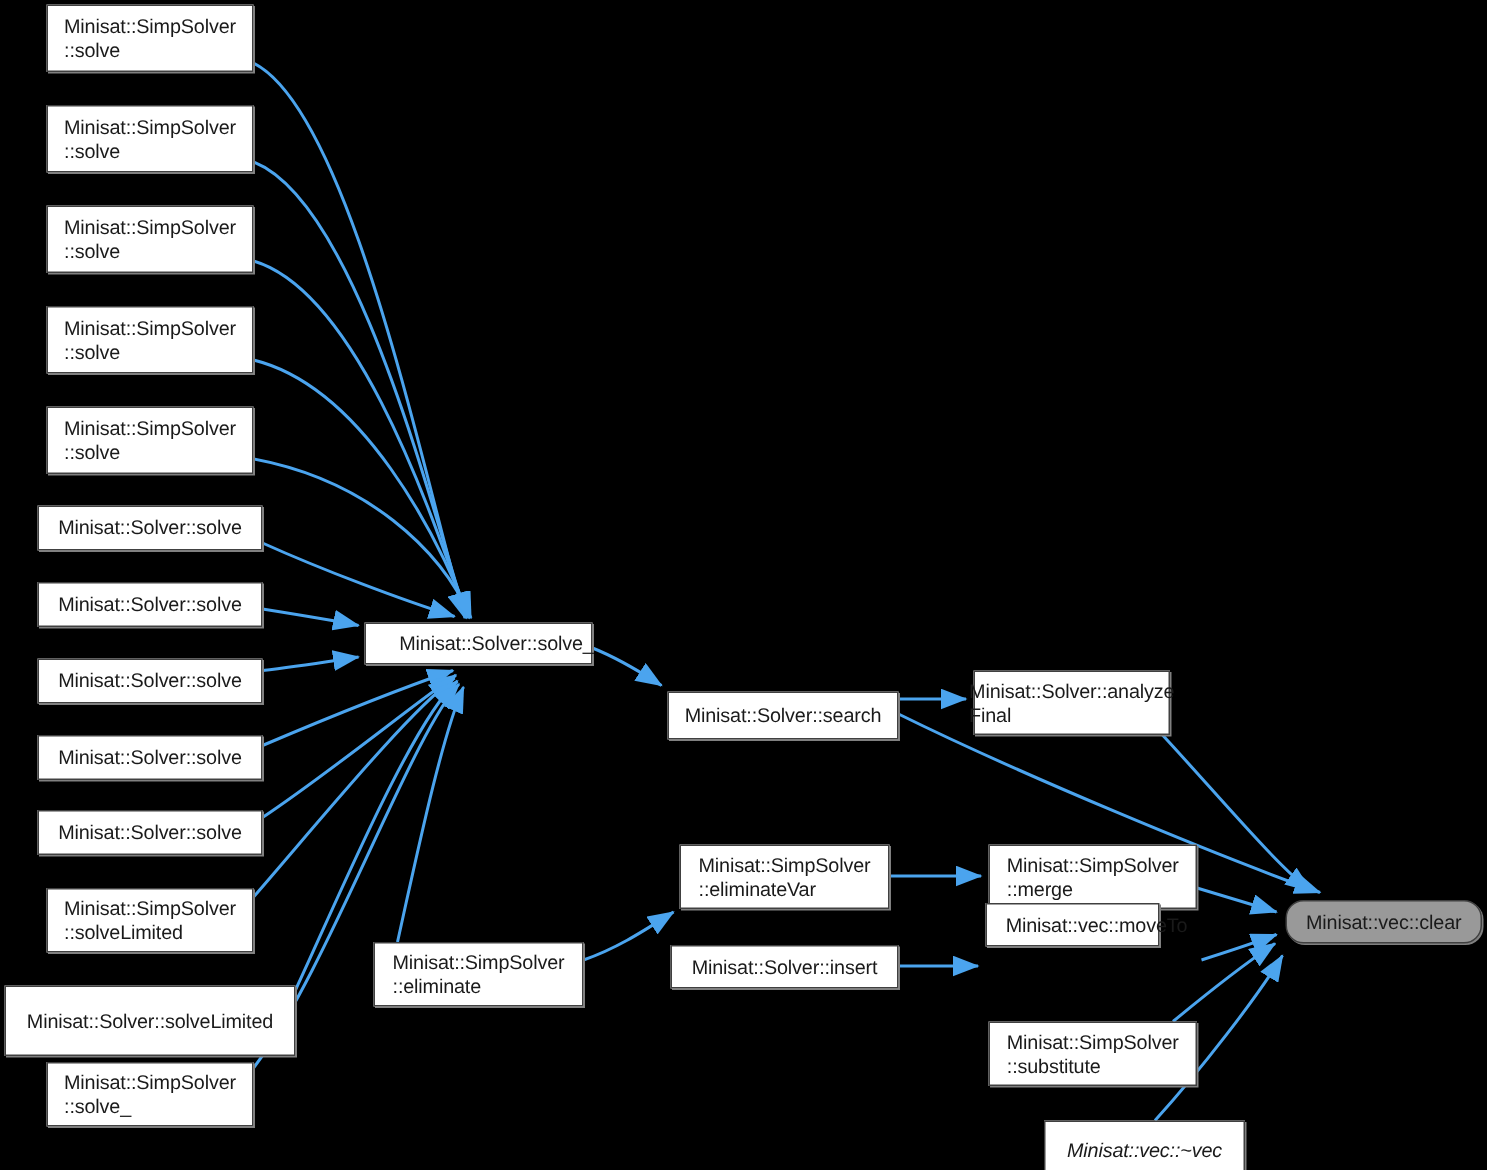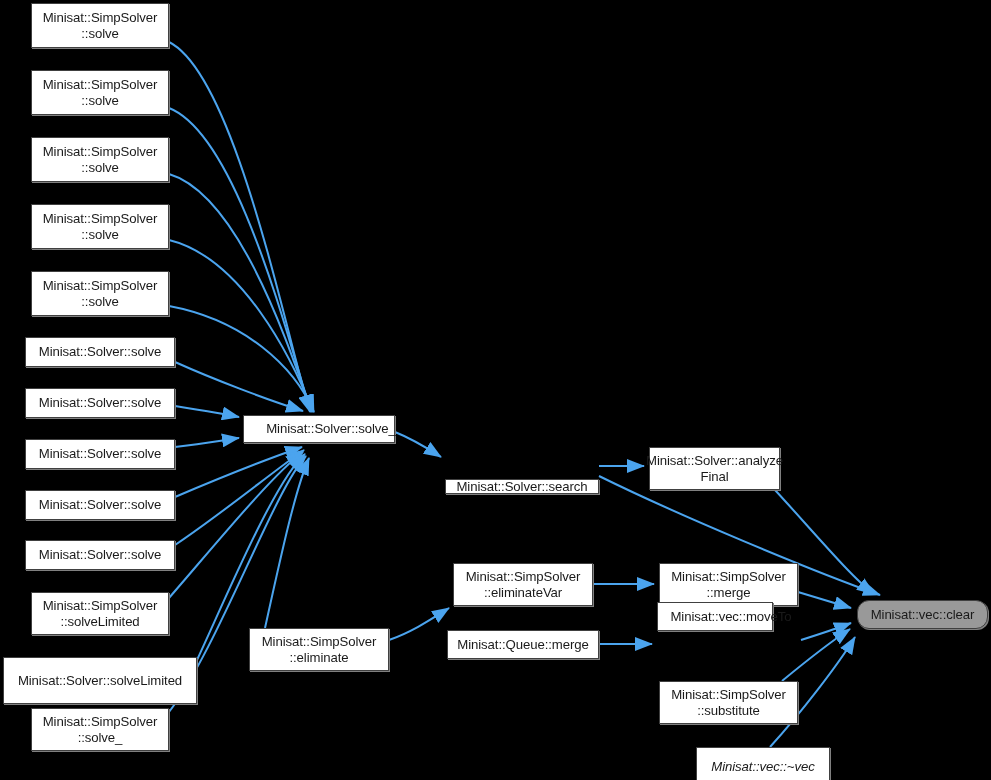--- a/index.html
+++ b/index.html
@@ -25,21 +25,21 @@
   }
   .node {
     position: absolute;
     box-sizing: border-box;
     background: #ffffff;
     border: 1px solid #404040;
     box-shadow: 1px 1px 0 0 #808080;
     display: flex;
     align-items: center;
     justify-content: center;
-    text-align: center;
+    text-align: left;
     color: #1a1a1a;
     font-size: 13.2px;
     line-height: 16px;
     letter-spacing: -0.1px;
     white-space: pre-line;
     z-index: 2;
     cursor: pointer;
   }
   .node.highlight {
     background: #999999;
@@ -107,24 +107,24 @@
       <div class="node" style="left: 25px; top: 490px; width: 150px; height: 30px;"><span class="label">Minisat::Solver::solve</span></div>
       <div class="node" style="left: 25px; top: 540px; width: 150px; height: 30px;"><span class="label">Minisat::Solver::solve</span></div>
       <div class="node" style="left: 31px; top: 592px; width: 138px; height: 43px;"><span class="label">Minisat::SimpSolver
 ::solveLimited</span></div>
       <div class="node" style="left: 3px; top: 657px; width: 194px; height: 47px;"><span class="label">Minisat::Solver::solveLimited</span></div>
       <div class="node" style="left: 31px; top: 708px; width: 138px; height: 43px;"><span class="label">Minisat::SimpSolver
 ::solve_</span></div>
       <div class="node" style="left: 243px; top: 415px; width: 152px; height: 28px; padding-left: 24px;"><span class="label">Minisat::Solver::solve_</span></div>
       <div class="node" style="left: 249px; top: 628px; width: 140px; height: 43px;"><span class="label">Minisat::SimpSolver
 ::eliminate</span></div>
-      <div class="node" style="left: 445px; top: 479px; width: 154px; height: 15px;"><span class="label">Minisat::Solver::search</span></div>
+      <div class="node" style="left: 445px; top: 461px; width: 154px; height: 32px;"><span class="label">Minisat::Solver::search</span></div>
       <div class="node" style="left: 453px; top: 563px; width: 140px; height: 43px;"><span class="label">Minisat::SimpSolver
 ::eliminateVar</span></div>
-      <div class="node" style="left: 447px; top: 630px; width: 152px; height: 29px;"><span class="label">Minisat::Queue::merge</span></div>
+      <div class="node" style="left: 447px; top: 630px; width: 152px; height: 29px;"><span class="label">Minisat::Solver::insert</span></div>
       <div class="node" style="left: 649px; top: 447px; width: 131px; height: 43px;"><span class="label">Minisat::Solver::analyze
 Final</span></div>
       <div class="node" style="left: 659px; top: 563px; width: 139px; height: 43px;"><span class="label">Minisat::SimpSolver
 ::merge</span></div>
       <div class="node" style="left: 657px; top: 602px; width: 116px; height: 29px; padding-left: 32px;"><span class="label">Minisat::vec::moveTo</span></div>
       <div class="node" style="left: 659px; top: 681px; width: 139px; height: 43px;"><span class="label">Minisat::SimpSolver
 ::substitute</span></div>
       <div class="node" style="left: 696px; top: 747px; width: 134px; height: 40px; font-style: italic;"><span class="label">Minisat::vec::~vec</span></div>
       <div class="node highlight" style="left: 857px; top: 600px; width: 131px; height: 29px; border-radius: 12px;"><span class="label">Minisat::vec::clear</span></div>
     </div>

